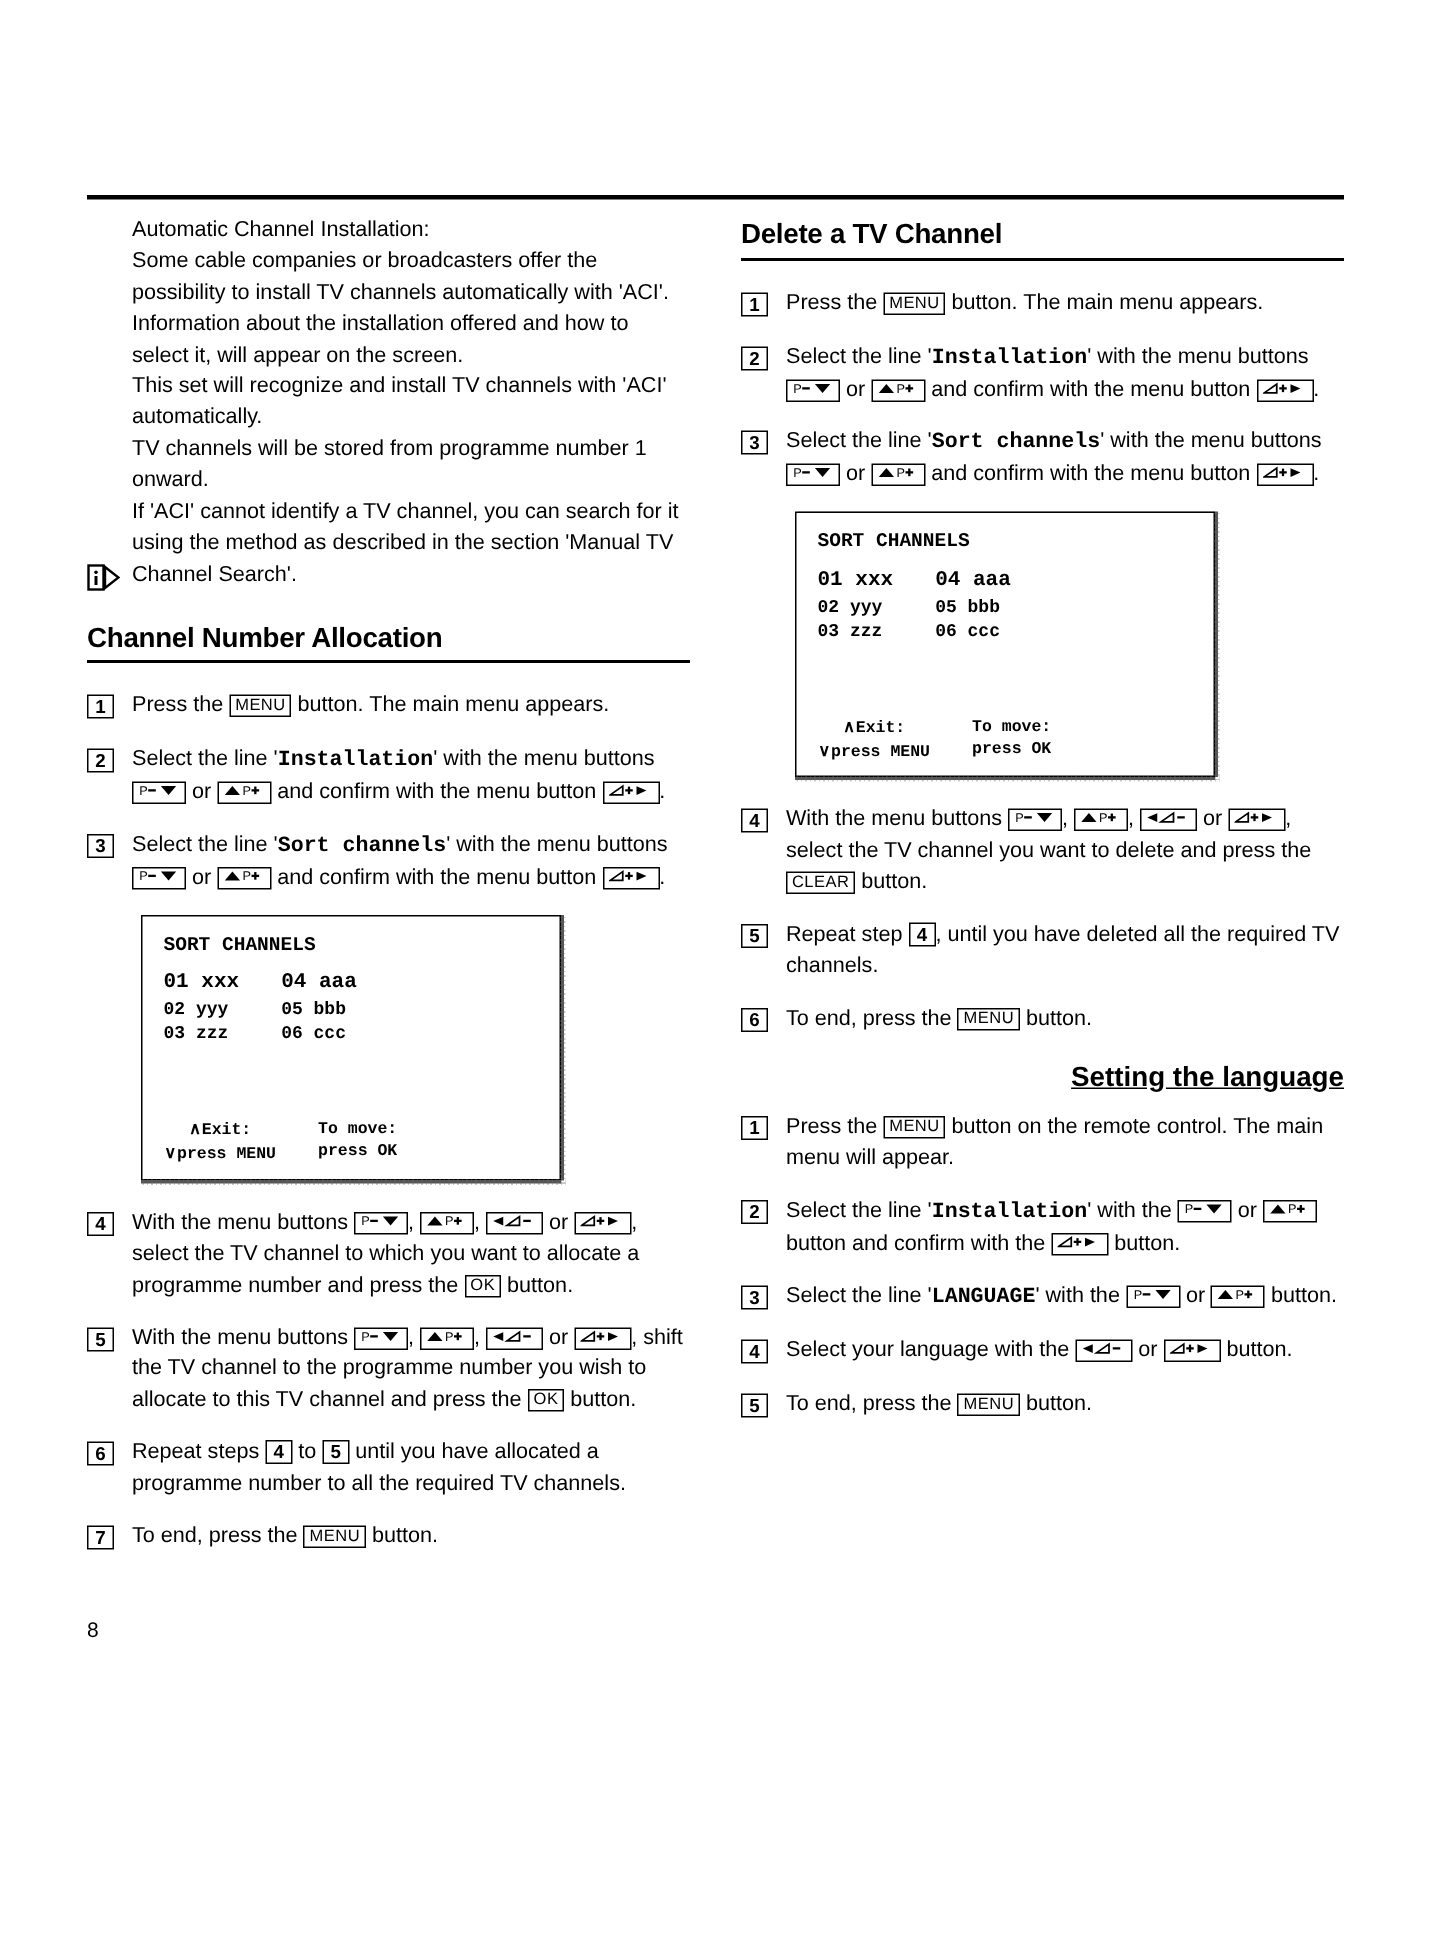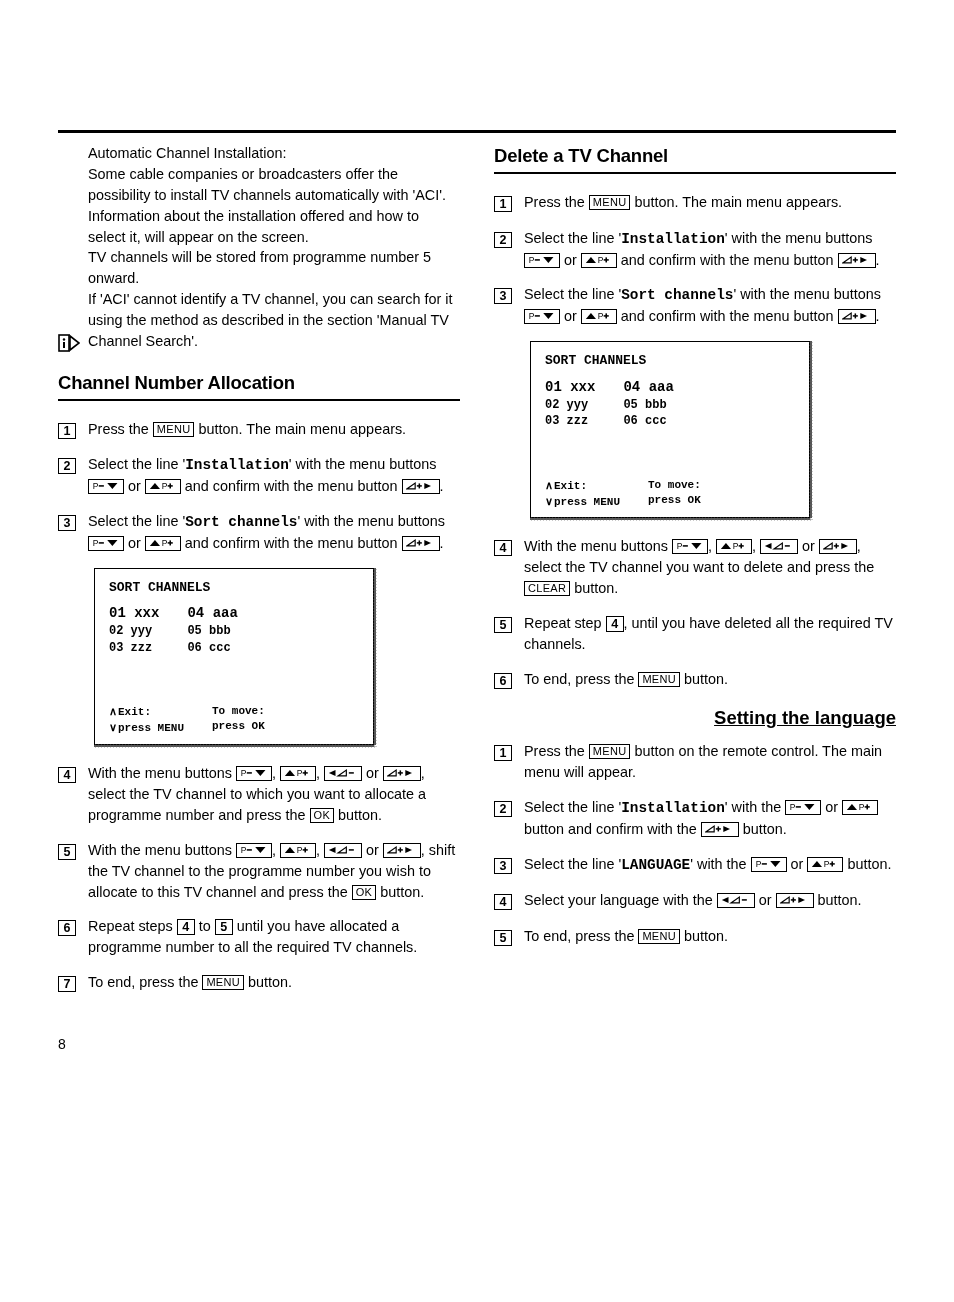--- a/index.html
+++ b/index.html
@@ -98,21 +98,21 @@
     left: 0; right: -4px; bottom: -4px; height: 4px;
     background:
       repeating-linear-gradient(90deg,#666 0 1px,transparent 1px 3px);
     opacity: .35;
   }
   .osd-title { font-size: 13px; margin-bottom: 8px; }
   .osd-grid { display: flex; gap: 28px; min-height: 90px; }
   .osd-colA, .osd-colB { flex: 0 0 auto; }
   .osd-row1 { font-size: 14px; }
   .osd-footer { display: flex; gap: 28px; margin-top: 10px; font-size: 11px; }
-  .osd-footer > div { flex: 0 0 auto; }
+  .osd-footer > div { flex: 0 0 auto; text-align: center; }
   .osd-caret { display:inline-block; width: 9px; font-family: Arial; }
 
   .pagenum { margin-top: 26px; font-size: 14px; }
 </style>
 </head>
 <body>
 
 <div class="topbar"></div>
 <hr class="rule-thick">
 
@@ -127,21 +127,22 @@
             <rect x="1" y="1" width="10" height="16" fill="none" stroke="#000" stroke-width="1.6"></rect>
             <circle cx="6" cy="5.5" r="1.2" fill="#000"></circle>
             <rect x="5" y="8" width="2" height="6" fill="#000"></rect>
             <path d="M12 2 L21 9 L12 16 Z" fill="none" stroke="#000" stroke-width="1.6"></path>
           </svg>
         </span>
       </div>
       <div class="note-text">
         <p>Automatic Channel Installation:</p>
         <p>Some cable companies or broadcasters offer the possibility to install TV channels automatically with 'ACI'. Information about the installation offered and how to select it, will appear on the screen.</p>
-        <p>TV channels will be stored from programme number 5 onward.</p>
+        <p>This set will recognize and install TV channels with 'ACI' automatically.</p>
+        <p>TV channels will be stored from programme number 1 onward.</p>
         <p>If 'ACI' cannot identify a TV channel, you can search for it using the method as described in the section 'Manual TV Channel Search'.</p>
       </div>
     </div>
 
     <h2 class="sect">Channel Number Allocation</h2>
     <hr class="sect-rule">
 
     <div class="step">
       <div class="stepnum-cell"><span class="sqnum">1</span></div>
       <div class="stepbody">

